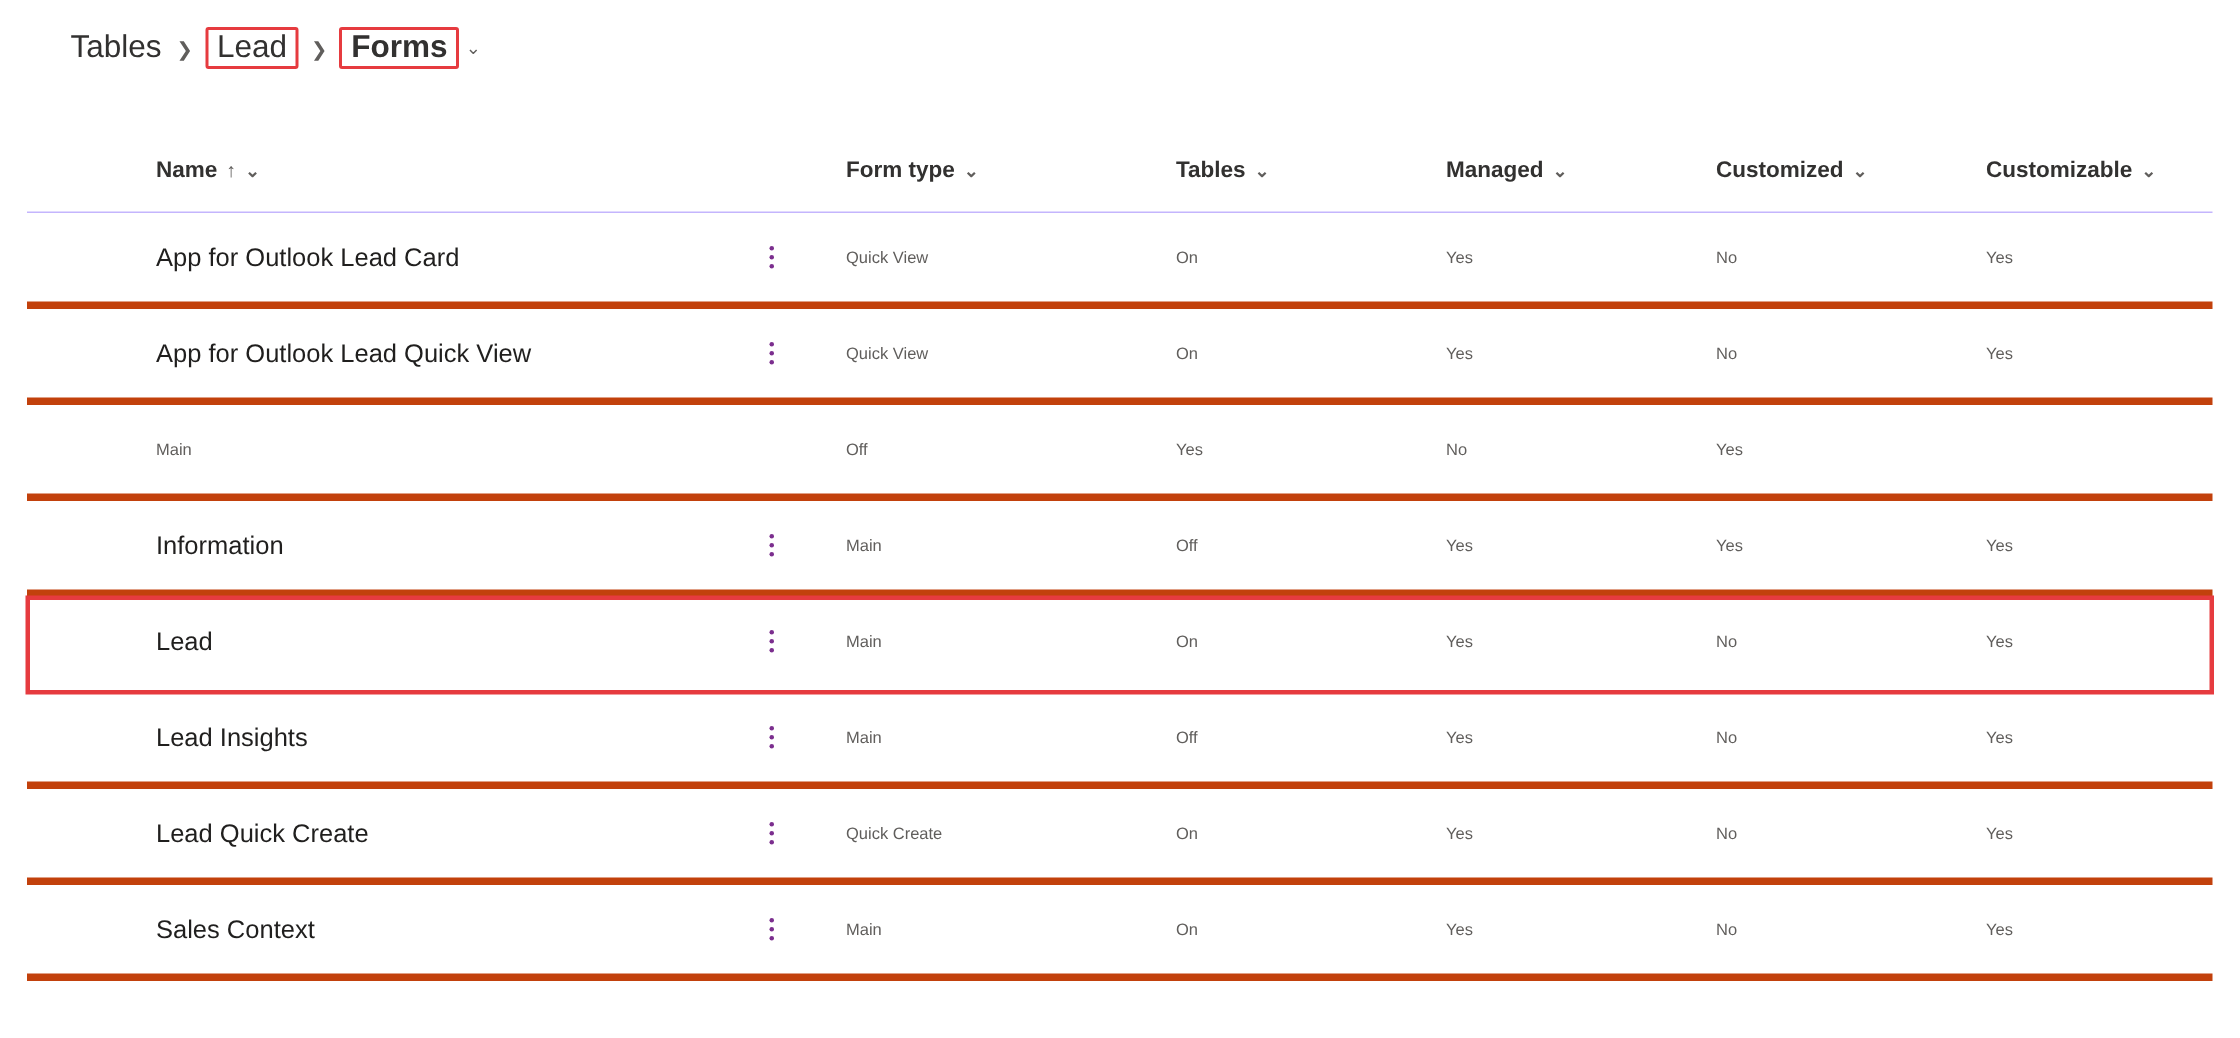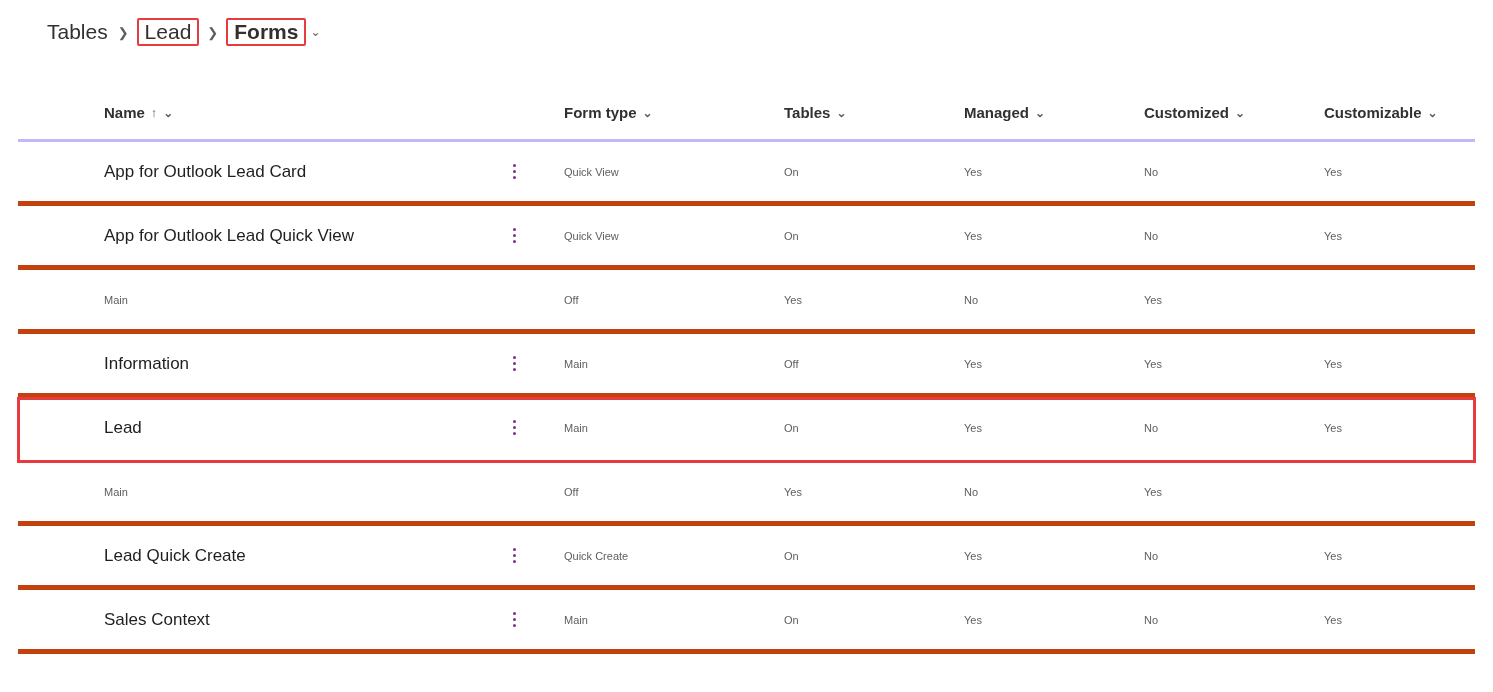--- a/index.html
+++ b/index.html
@@ -30,21 +30,21 @@
     .bc-chevron { color: #605e5c; font-size: 13px; }
     .bc-dropdown { color: #605e5c; font-size: 12px; margin-left: -4px; cursor:pointer; }
     .table { width: 100%; }
     .thead, .trow {
       display: grid;
       grid-template-columns: 86px 460px 220px 180px 180px 180px 180px;
       align-items: center;
       border-bottom: 5px solid #c2410c;
       min-height: 64px;
     }
-    .thead { min-height: 56px; border-bottom: 3px solid #c4b5fd; }
+    .thead { min-height: 56px; border-bottom: 1px solid #c4b5fd; }
     .th {
       font-size: 15px;
       font-weight: 600;
       color: #323130;
       display: flex;
       align-items: center;
       gap: 6px;
       cursor: pointer;
     }
     .th .arrow-up { font-size: 13px; color: #605e5c; }
@@ -190,20 +190,28 @@
           </button>
         </div>
         <div class="td">Main</div>
         <div class="td">On</div>
         <div class="td">Yes</div>
         <div class="td">No</div>
         <div class="td">Yes</div>
       </div>
       <div class="trow">
         <div class="td"></div>
+        <div class="td name name-cell">
+          <span>Lead Insights</span>
+          <button class="more-btn">
+            <span></span>
+            <span></span>
+            <span></span>
+          </button>
+        </div>
         <div class="td">Main</div>
         <div class="td">Off</div>
         <div class="td">Yes</div>
         <div class="td">No</div>
         <div class="td">Yes</div>
       </div>
       <div class="trow">
         <div class="td"></div>
         <div class="td name name-cell">
           <span>Lead Quick Create</span>

